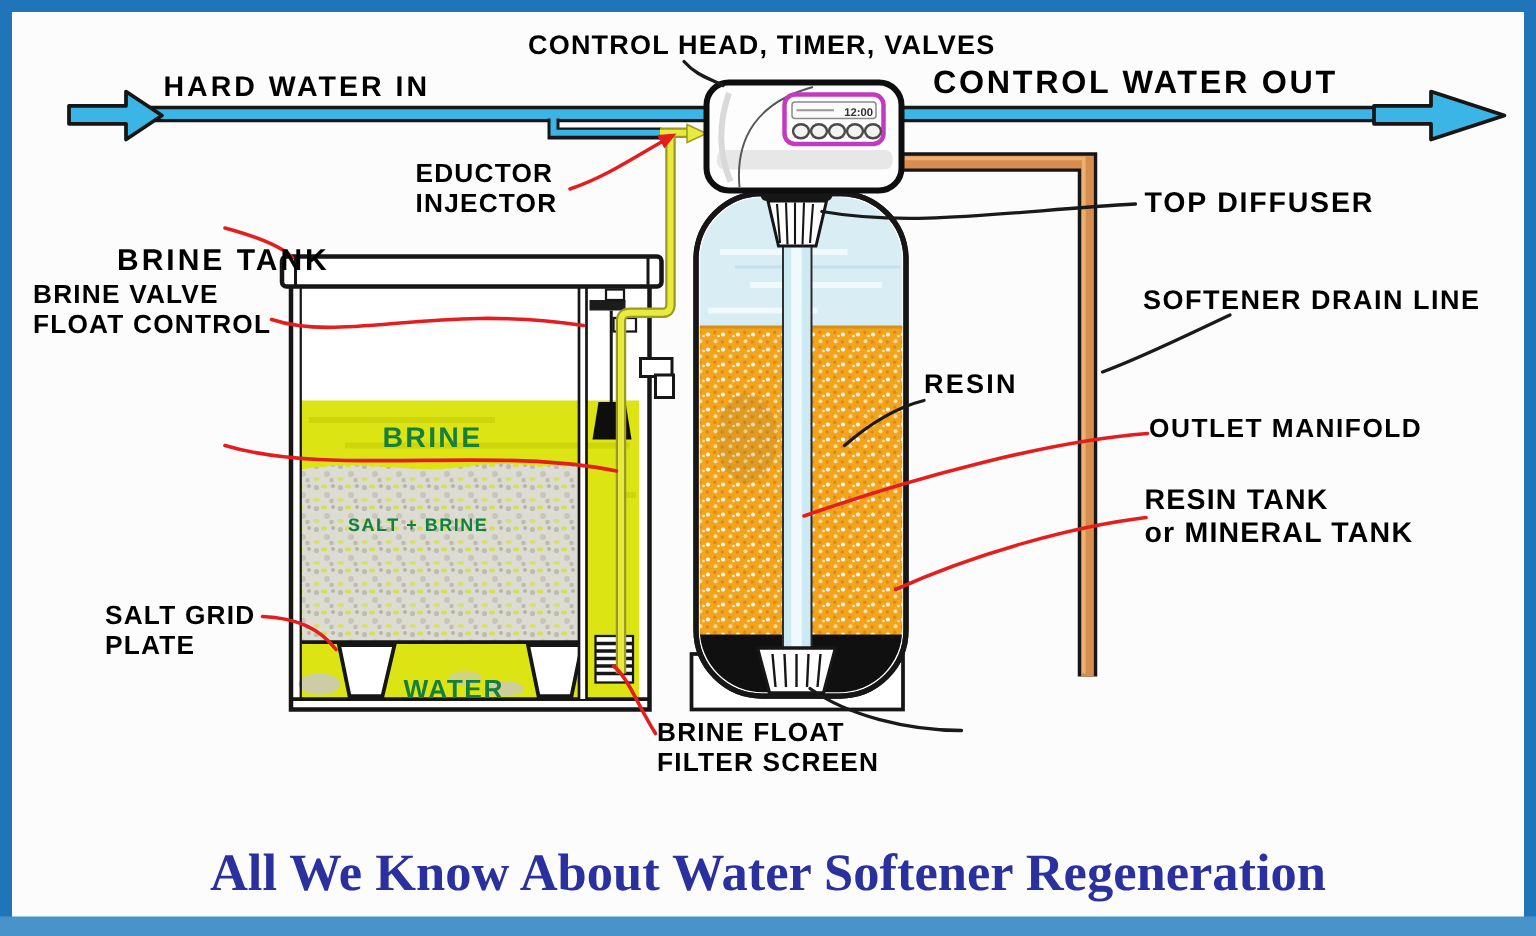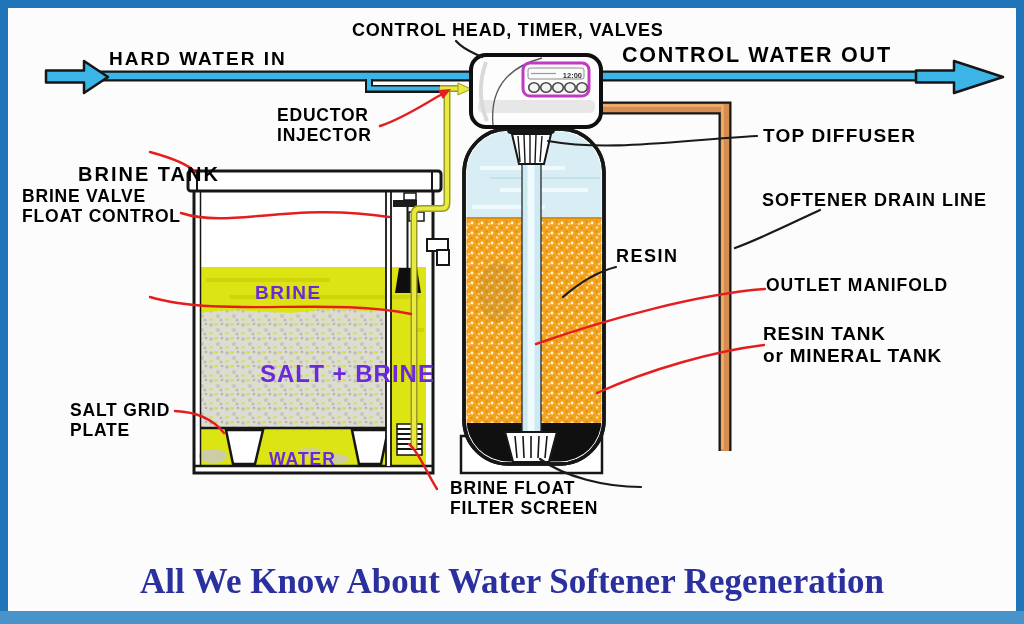--- a/index.html
+++ b/index.html
@@ -1,21 +1,21 @@
 <!DOCTYPE html>
 <html><head>
 <meta charset="utf-8">
 <style>
   html,body{margin:0;padding:0;background:#e9e9e9;}
   .stage{position:relative;width:1024px;height:624px;background:#fcfcfc;overflow:hidden;
          font-family:"Liberation Sans",sans-serif;}
   .gfx{position:absolute;left:0;top:0;}
   .lbl{position:absolute;font-weight:700;color:#000000;white-space:pre-line;
        line-height:1.16;letter-spacing:0.8px;font-size:17.5px;}
-  .red{color:#6d28d9;}
+  .red{color:#15803d;}
   .title{position:absolute;left:0;right:0;top:562px;text-align:center;
          font-family:"Liberation Serif",serif;font-weight:700;font-size:35px;color:#2b309f;}
 </style>
 </head>
 <body>
 
 <div class="stage">
 
 <svg class="gfx" width="1024" height="624" viewBox="0 0 1024 624">
   <defs>
@@ -176,24 +176,24 @@
 <div class="lbl" style="left:78px;top:129px;font-size:20px;letter-spacing:2px;margin-top:34px;">BRINE TANK</div>
 <div class="lbl" style="left:277px;top:105px;">EDUCTOR
 INJECTOR</div>
 <div class="lbl" style="left:22px;top:186px;">BRINE VALVE
 FLOAT CONTROL</div>
 <div class="lbl" style="left:763px;top:125px;font-size:19px;letter-spacing:1.2px;">TOP DIFFUSER</div>
 <div class="lbl" style="left:762px;top:190px;font-size:18px;letter-spacing:1px;">SOFTENER DRAIN LINE</div>
 <div class="lbl red" style="left:255px;top:282px;font-size:19px;letter-spacing:1.5px;">BRINE</div>
 <div class="lbl" style="left:616px;top:246px;font-size:18px;letter-spacing:1.5px;">RESIN</div>
 <div class="lbl" style="left:766px;top:275px;letter-spacing:1px;">OUTLET MANIFOLD</div>
-<div class="lbl red" style="left:232px;top:360px;font-size:24px;letter-spacing:1px;margin-left:28px;">SALT + BRINE</div>
+<div class="lbl red" style="left:232px;top:344px;font-size:12px;letter-spacing:1px;">SALT + BRINE</div>
 <div class="lbl" style="left:763px;top:323px;font-size:19px;">RESIN TANK
 or MINERAL TANK</div>
 <div class="lbl" style="left:70px;top:400px;">SALT GRID
 PLATE</div>
 <div class="lbl red" style="left:269px;top:449px;letter-spacing:1px;">WATER</div>
-<div class="lbl" style="left:438px;top:478px;margin-left:12px;">BRINE FLOAT
+<div class="lbl" style="left:438px;top:478px;">BRINE FLOAT
 FILTER SCREEN</div>
 
 <div class="title">All We Know About Water Softener Regeneration</div>
 
 </div>
 
 </body></html>

